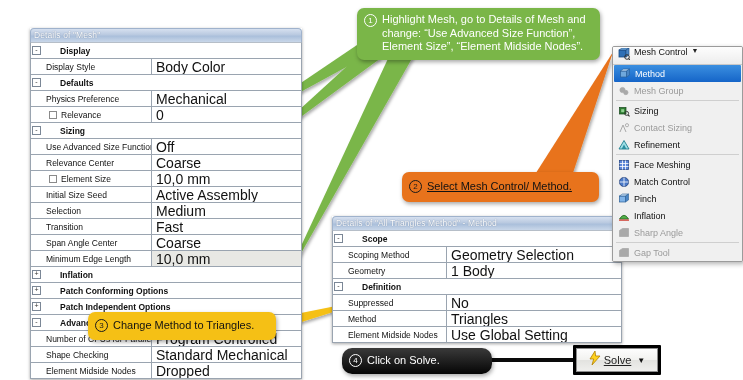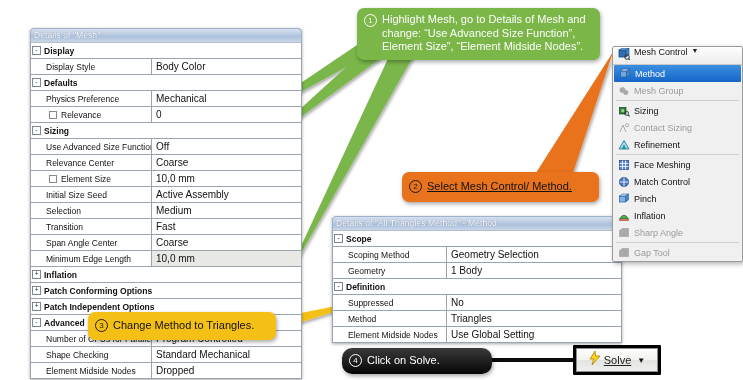--- a/index.html
+++ b/index.html
@@ -34,30 +34,30 @@
     display:flex;align-items:center;justify-content:center;
     background:#fff;
   }
   .dp-exp{
     width:7px;height:7px;border:1px solid #7b8796;background:#fff;
     font-size:7px;line-height:5px;text-align:center;color:#333;
     font-family:"Liberation Sans", sans-serif;
   }
   .dp-cat{
     flex:1;font-size:8.5px;font-weight:bold;color:#111;
-    display:flex;align-items:center;padding-left:2px;
+    display:flex;align-items:center;padding-left:18px;
     background:#fff;
   }
   .dp-label{
     font-size:8.5px;color:#111;display:flex;align-items:center;
     padding-left:4px;border-right:1px solid #9aa4b0;background:#fff;
     box-sizing:border-box;overflow:hidden;white-space:nowrap;
   }
   .dp-val{
-    flex:1;font-size:10px;color:#111;display:flex;align-items:center;
+    flex:1;font-size:14px;color:#111;display:flex;align-items:center;
     padding-left:4px;background:#fff;overflow:hidden;white-space:nowrap;
   }
   .dp-val.shaded{background:#e8e8e4;}
   .cbx{
     width:6px;height:6px;border:1px solid #8a8a8a;background:#fff;
     margin-right:4px;margin-left:3px;display:inline-block;
   }
 
   
   #meshPanel{left:30px;top:28px;width:272px;}

